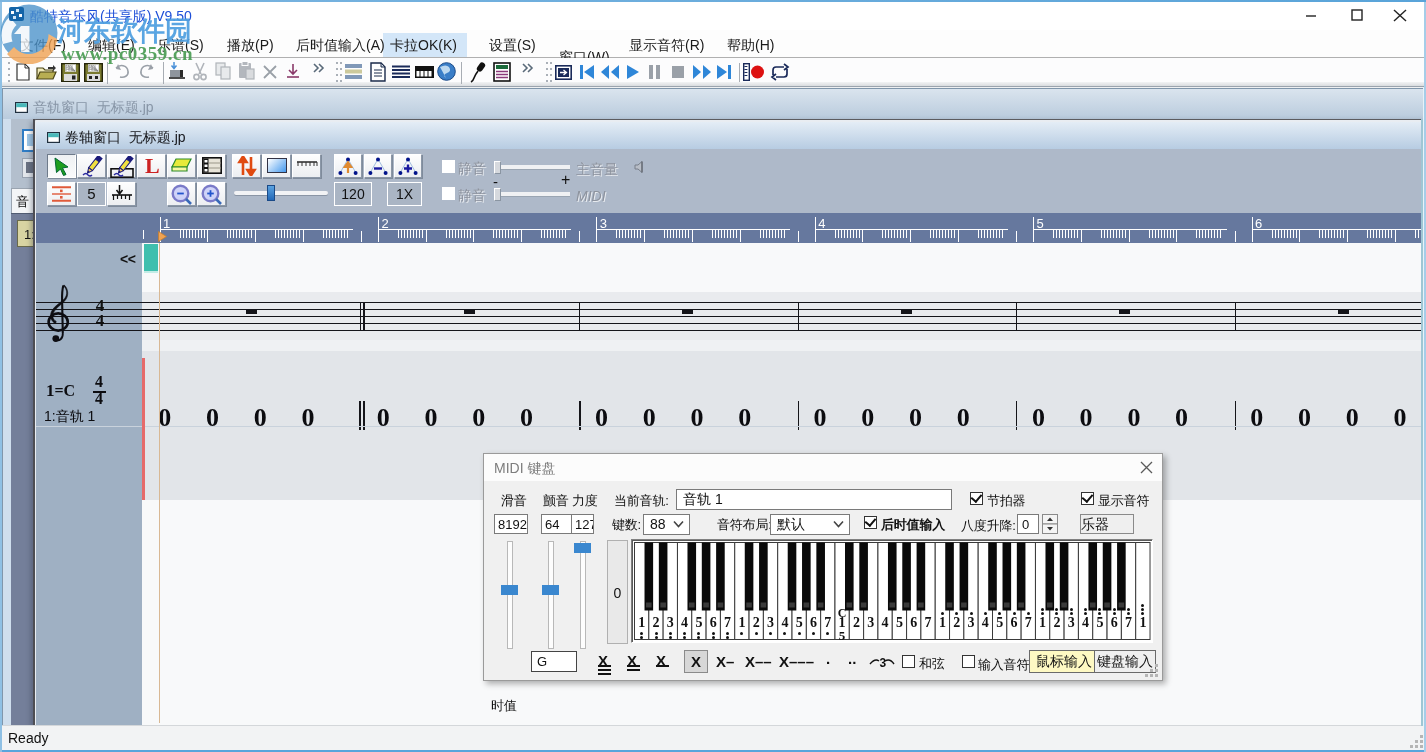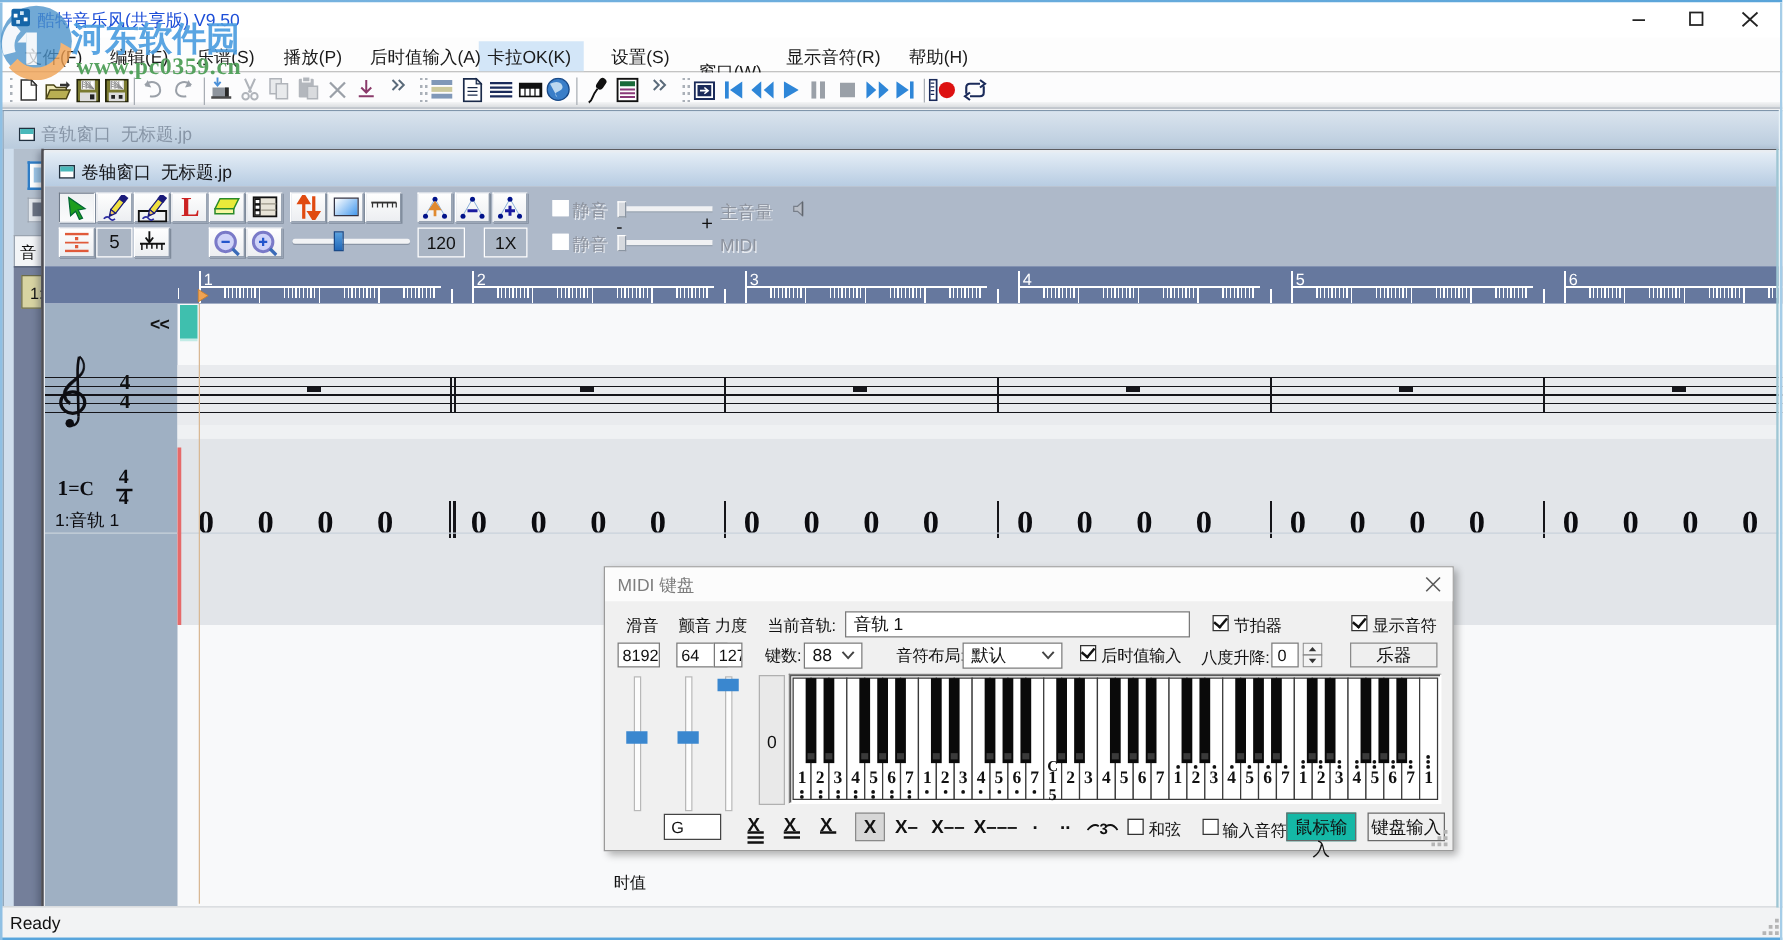--- a/index.html
+++ b/index.html
@@ -341,21 +341,21 @@
 <svg class="abs" style="left:634px;top:160px;" width="14" height="14" viewBox="0 0 14 14">
 <path d="M1 5 h3 L8 1.5 V12.5 L4 9 H1 z" fill="#b9bec7" stroke="#787f8a" stroke-width="1"></path>
 <path d="M8 1.5 V12.5" stroke="#60666e" stroke-width="1.2"></path>
   </svg>
 <div class="abs" style="left:493px;top:173px;width:10px;height:14px;font-size:15px;color:#111;">-</div>
 <div class="abs" style="left:561px;top:171px;width:12px;height:16px;font-size:16px;color:#111;">+</div>
 <div class="chk" style="left:442px;top:187px;"></div>
 <div class="glabel" style="left:458px;top:187px;">静音</div>
 <div class="abs" style="left:500px;top:192px;width:70px;height:4px;background:#f0f1f3;box-shadow:0 1px 0 #9aa5b2;"></div>
 <div class="abs" style="left:494px;top:188px;width:7px;height:13px;background:#d6d9de;border:1px solid #fff;border-right-color:#8a95a2;border-bottom-color:#8a95a2;"></div>
-<div class="glabel" style="left:576px;top:188px;">MIDI</div>
+<div class="glabel" style="left:576px;top:188px;font-style:italic;">MIDI</div>
 <div class="abs" style="left:36px;top:213px;width:1390px;height:30px;background:#66789e;"></div>
 <svg class="abs" style="left:36px;top:213px;" width="1390" height="30" viewBox="0 0 1390 30" shape-rendering="crispEdges">
     <line x1="107" y1="17" x2="107" y2="26" stroke="#fff" stroke-width="1"></line>
     <line x1="124.0" y1="4" x2="124.0" y2="29" stroke="#fff" stroke-width="1"></line>
     <text x="127.0" y="15" fill="#fff" font-size="13" font-family="Liberation Sans">1</text>
     <line x1="124.0" y1="16.5" x2="317.0" y2="16.5" stroke="#fff" stroke-width="1"></line>
     <line x1="144.0" y1="16.5" x2="144.0" y2="25" stroke="#fff" stroke-width="1"></line>
     <line x1="147.0" y1="16.5" x2="147.0" y2="25" stroke="#fff" stroke-width="1"></line>
     <line x1="150.0" y1="16.5" x2="150.0" y2="25" stroke="#fff" stroke-width="1"></line>
     <line x1="153.0" y1="16.5" x2="153.0" y2="25" stroke="#fff" stroke-width="1"></line>
@@ -708,30 +708,30 @@
 <div class="abs" style="left:643px;top:514px;width:47px;height:21px;background:#fff;border:1px solid #7a7a7a;font-size:14px;color:#111;padding:1px 0 0 6px;">88</div>
 <svg class="abs" style="left:673px;top:520px;" width="12" height="9" viewBox="0 0 12 9">
 <path d="M1 1.5 L5.5 6.5 L10 1.5" fill="none" stroke="#444" stroke-width="1.6"></path>
   </svg>
 <div class="dlg-lbl" style="left:717px;top:516px;">音符布局:</div>
 <div class="abs" style="left:770px;top:514px;width:80px;height:21px;background:#fff;border:1px solid #7a7a7a;font-size:14px;color:#111;padding:1px 0 0 6px;">默认</div>
 <svg class="abs" style="left:833px;top:520px;" width="12" height="9" viewBox="0 0 12 9">
 <path d="M1 1.5 L5.5 6.5 L10 1.5" fill="none" stroke="#444" stroke-width="1.6"></path>
   </svg>
 <div class="dchk" style="left:864px;top:516px;"></div>
-<div class="dlg-lbl" style="left:881px;top:516px;">后时值输入</div>
+<div class="dlg-lbl" style="left:881px;top:516px;font-weight:bold;">后时值输入</div>
 <div class="dlg-lbl" style="left:961px;top:517px;">八度升降:</div>
 <div class="abs" style="left:1017px;top:514px;width:22px;height:20px;background:#fff;border:1px solid #7a7a7a;font-size:13px;color:#111;padding:2px 0 0 4px;">0</div>
 <svg class="abs" style="left:1042px;top:514px;" width="16" height="20" viewBox="0 0 16 20">
 <rect x="0.5" y="0.5" width="15" height="9.5" fill="#f4f4f4" stroke="#8a8a8a" stroke-width="1"></rect>
 <rect x="0.5" y="10" width="15" height="9.5" fill="#f4f4f4" stroke="#8a8a8a" stroke-width="1"></rect>
 <path d="M8 3.5 L11 7 H5 z" fill="#333"></path>
 <path d="M8 16.5 L5 13 H11 z" fill="#333"></path>
   </svg>
-<div class="abs" style="left:1080px;top:514px;width:70px;height:20px;background:#efefef;border:1px solid #8a8a8a;font-size:14px;color:#111;text-align:center;padding-top:1px;">乐器</div>
+<div class="abs" style="left:1080px;top:514px;width:54px;height:20px;background:#efefef;border:1px solid #8a8a8a;font-size:14px;color:#111;padding-top:1px;">乐器</div>
 <div class="abs" style="left:506.5px;top:541px;width:6px;height:108px;background:#fdfdfd;border:1px solid #b8b8b8;"></div>
 <div class="abs" style="left:501.0px;top:585px;width:17px;height:10px;background:#3a87cf;"></div>
 <div class="abs" style="left:547.5px;top:541px;width:6px;height:108px;background:#fdfdfd;border:1px solid #b8b8b8;"></div>
 <div class="abs" style="left:542.0px;top:585px;width:17px;height:10px;background:#3a87cf;"></div>
 <div class="abs" style="left:579.5px;top:541px;width:6px;height:108px;background:#fdfdfd;border:1px solid #b8b8b8;"></div>
 <div class="abs" style="left:574.0px;top:543px;width:17px;height:10px;background:#3a87cf;"></div>
 <div class="abs" style="left:607px;top:540px;width:21px;height:104px;background:#e9e9e9;border:1px solid #b0b0b0;font-size:14px;color:#111;text-align:center;padding-top:44px;">0</div>
 <div class="abs" style="left:631px;top:539px;width:522px;height:104px;background:#fff;border:1px solid #808080;border-bottom-color:#fff;border-right-color:#fff;box-shadow:inset 1px 1px 0 #5a5a5a;"></div>
 <svg class="abs" style="left:0;top:0;" width="1426" height="752" viewBox="0 0 1426 752">
     <rect x="634.50" y="542.5" width="14.32" height="97" fill="#fff" stroke="#3a3a3a" stroke-width="1"></rect>
@@ -931,21 +931,21 @@
 <svg class="abs" style="left:869px;top:655px;" width="26" height="14" viewBox="0 0 26 14">
 <path d="M1 9 Q6 3 10 6" fill="none" stroke="#111" stroke-width="1.4"></path>
 <path d="M16 6 Q21 3 25 9" fill="none" stroke="#111" stroke-width="1.4"></path>
 <text x="10.5" y="12" font-size="12" font-weight="bold" fill="#111" font-family="Liberation Sans">3</text>
   </svg>
 <div class="dchk" style="left:902px;top:655px;background:#fff;"></div>
 <div class="abs dchk-un" style="left:902px;top:655px;width:13px;height:13px;background:#fff;border:1px solid #333;"></div>
 <div class="dlg-lbl" style="left:919px;top:655px;">和弦</div>
 <div class="abs dchk-un" style="left:962px;top:655px;width:13px;height:13px;background:#fff;border:1px solid #333;"></div>
 <div class="dlg-lbl" style="left:978px;top:656px;">输入音符</div>
-<div class="abs" style="left:1029px;top:650px;width:56px;height:23px;background:#14b8a6;border:1px solid #6a6a6a;font-size:14px;color:#111;text-align:center;padding-top:2px;">鼠标输入</div>
+<div class="abs" style="left:1029px;top:650px;width:70px;height:23px;background:#fef9c3;border:1px solid #6a6a6a;font-size:14px;color:#111;text-align:center;padding-top:2px;">鼠标输入</div>
 <div class="abs" style="left:1094px;top:650px;width:62px;height:23px;background:#efefef;border:1px solid #6a6a6a;font-size:14px;color:#111;text-align:center;padding-top:2px;">键盘输入</div>
 <svg class="abs" style="left:1145px;top:662px;" width="16" height="16">
     <rect x="10" y="12" width="3" height="3" fill="#b5b5b5"></rect>
     <rect x="5" y="12" width="3" height="3" fill="#b5b5b5"></rect>
     <rect x="10" y="7" width="3" height="3" fill="#b5b5b5"></rect>
     <rect x="0" y="12" width="3" height="3" fill="#b5b5b5"></rect>
     <rect x="5" y="7" width="3" height="3" fill="#b5b5b5"></rect>
     <rect x="10" y="2" width="3" height="3" fill="#b5b5b5"></rect>
   </svg>
 <div class="abs" style="left:0;top:725px;width:1426px;height:25px;background:#f2f3f4;border-top:1px solid #d4d7da;"></div>

